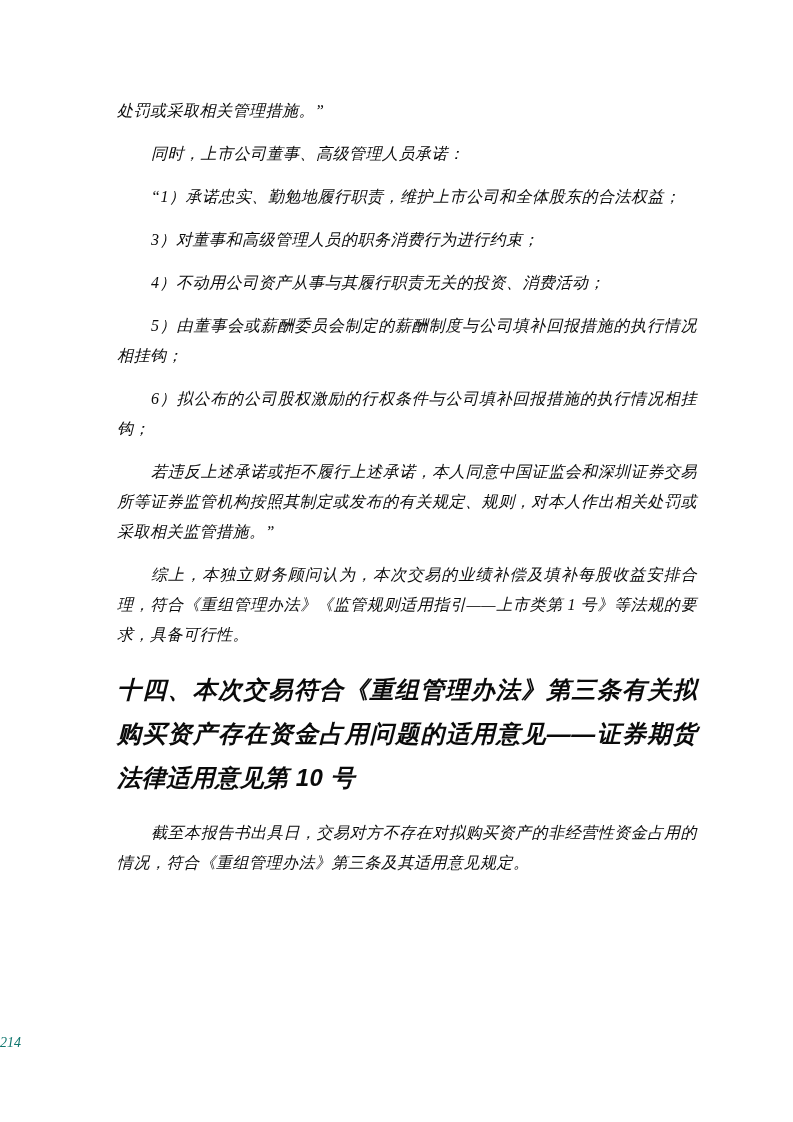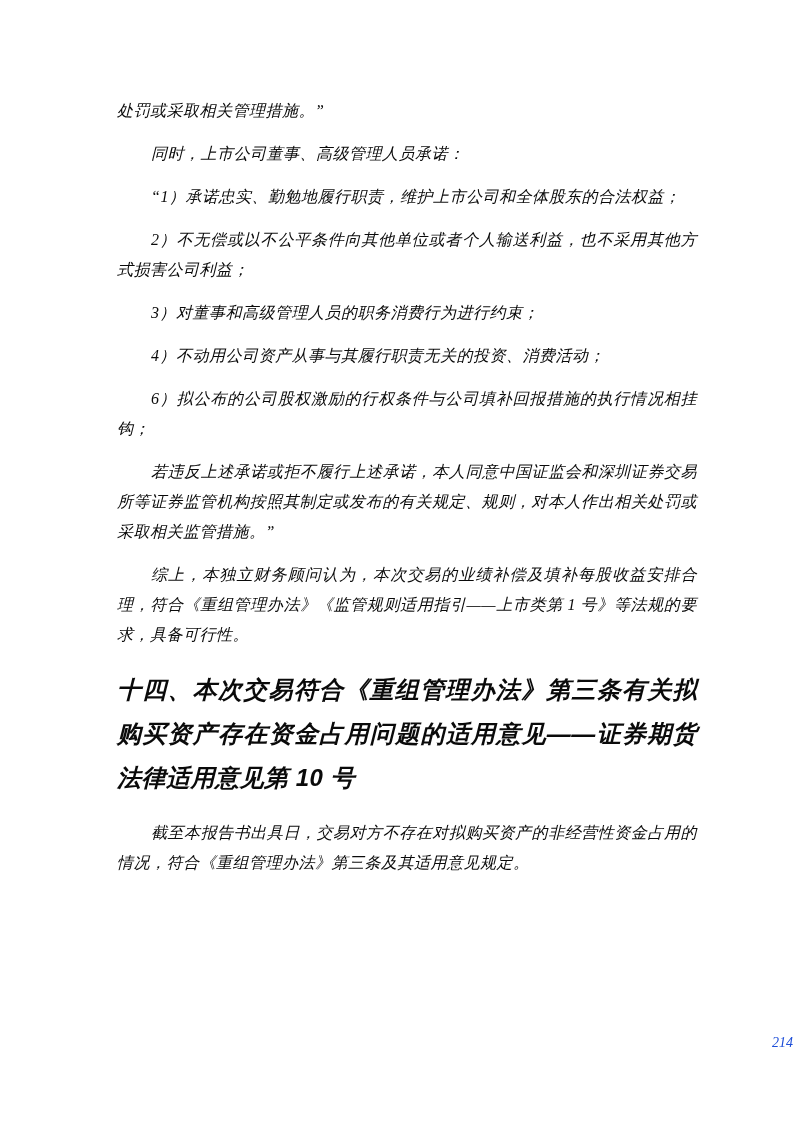--- a/index.html
+++ b/index.html
@@ -36,37 +36,37 @@
     line-height: 44px;
     letter-spacing: 0.5px;
     text-align: justify;
     margin: 18px 0 18px 0;
   }
   .page-number {
     position: absolute;
     top: 1024px;
     left: 0;
     width: 100%;
-    text-align: right;
+    text-align: left;
     font-size: 14px;
     line-height: 16px;
-    color: #1d4ed8;
+    color: #0f766e;
   }
 </style>
 </head>
 <body>
 
 <div class="page">
   <main class="content">
       <p class="para body">处罚或采取相关管理措施。”</p>
       <p class="para body indent">同时，上市公司董事、高级管理人员承诺：</p>
       <p class="para body indent">“1）承诺忠实、勤勉地履行职责，维护上市公司和全体股东的合法权益；</p>
-      <p class="para body indent">2）不无偿或以不公平条件向其他单位或者个人输送利益，也不采用其他方式损害公司利益；</p>
       <p class="para body indent">3）对董事和高级管理人员的职务消费行为进行约束；</p>
       <p class="para body indent">4）不动用公司资产从事与其履行职责无关的投资、消费活动；</p>
+      <p class="para body indent">5）由董事会或薪酬委员会制定的薪酬制度与公司填补回报措施的执行情况相挂钩；</p>
       <p class="para body indent">6）拟公布的公司股权激励的行权条件与公司填补回报措施的执行情况相挂钩；</p>
       <p class="para body indent">若违反上述承诺或拒不履行上述承诺，本人同意中国证监会和深圳证券交易所等证券监管机构按照其制定或发布的有关规定、规则，对本人作出相关处罚或采取相关监管措施。”</p>
       <p class="para body indent">综上，本独立财务顾问认为，本次交易的业绩补偿及填补每股收益安排合理，符合《重组管理办法》《监管规则适用指引——上市类第 1 号》等法规的要求，具备可行性。</p>
       <h2 class="para heading">十四、本次交易符合《重组管理办法》第三条有关拟购买资产存在资金占用问题的适用意见——证券期货法律适用意见第 10 号</h2>
       <p class="para body indent">截至本报告书出具日，交易对方不存在对拟购买资产的非经营性资金占用的情况，符合《重组管理办法》第三条及其适用意见规定。</p>
     </main>
   <div class="page-number">214</div>
 </div>
 
 </body></html>

